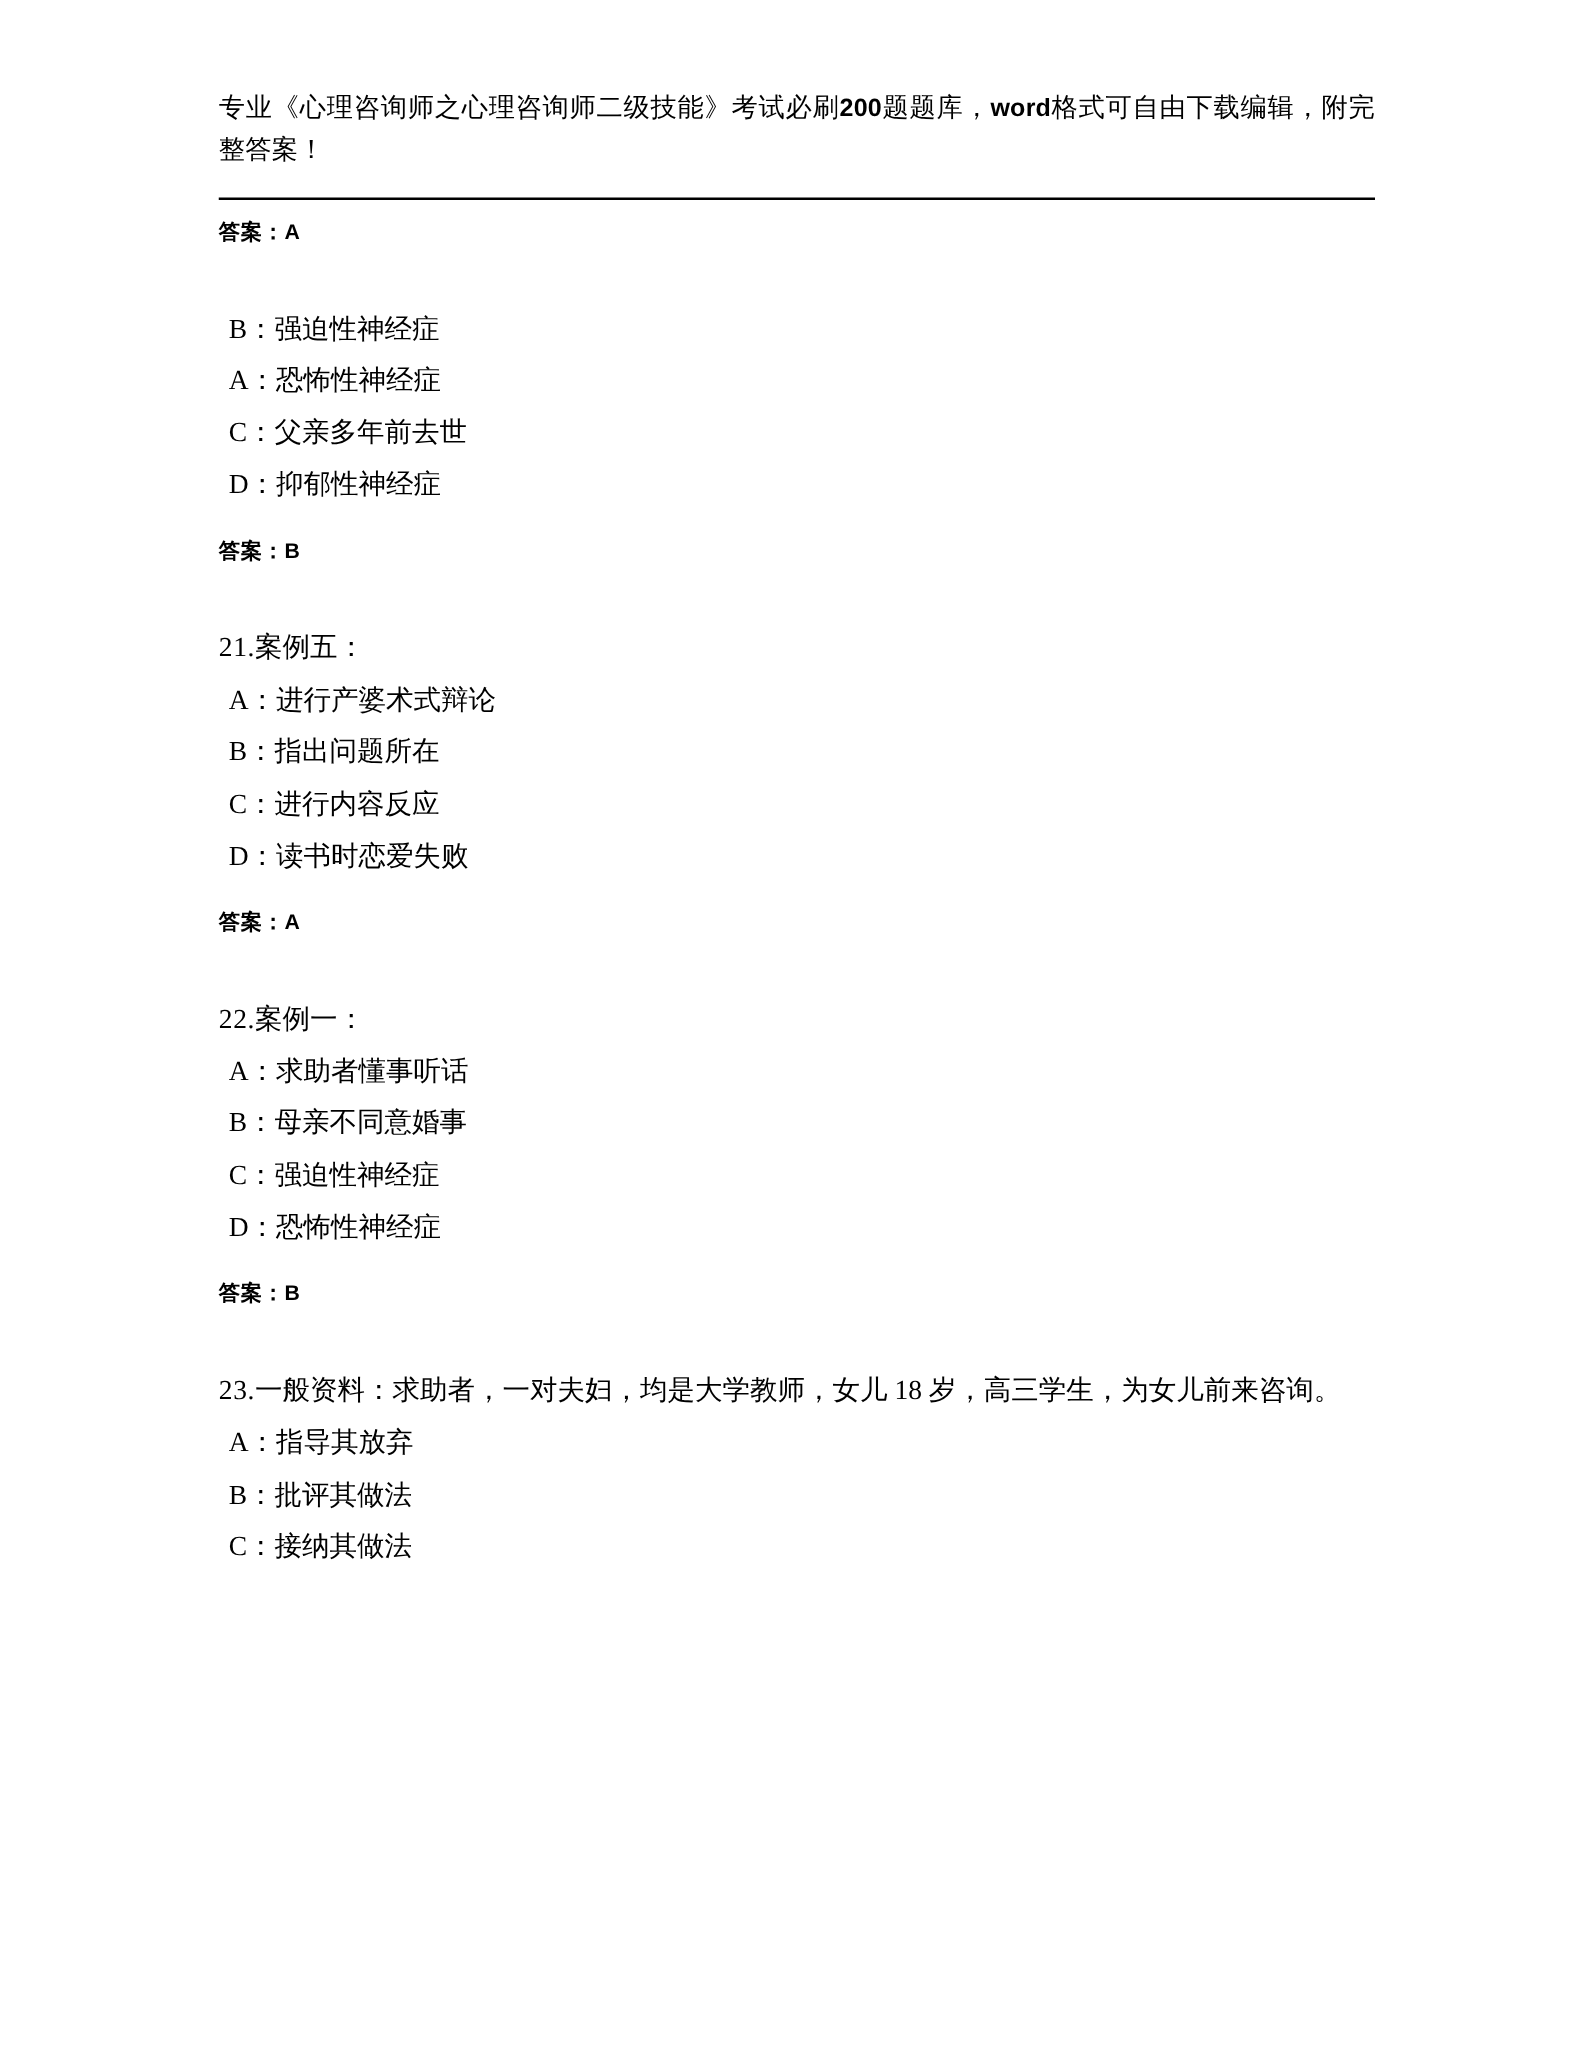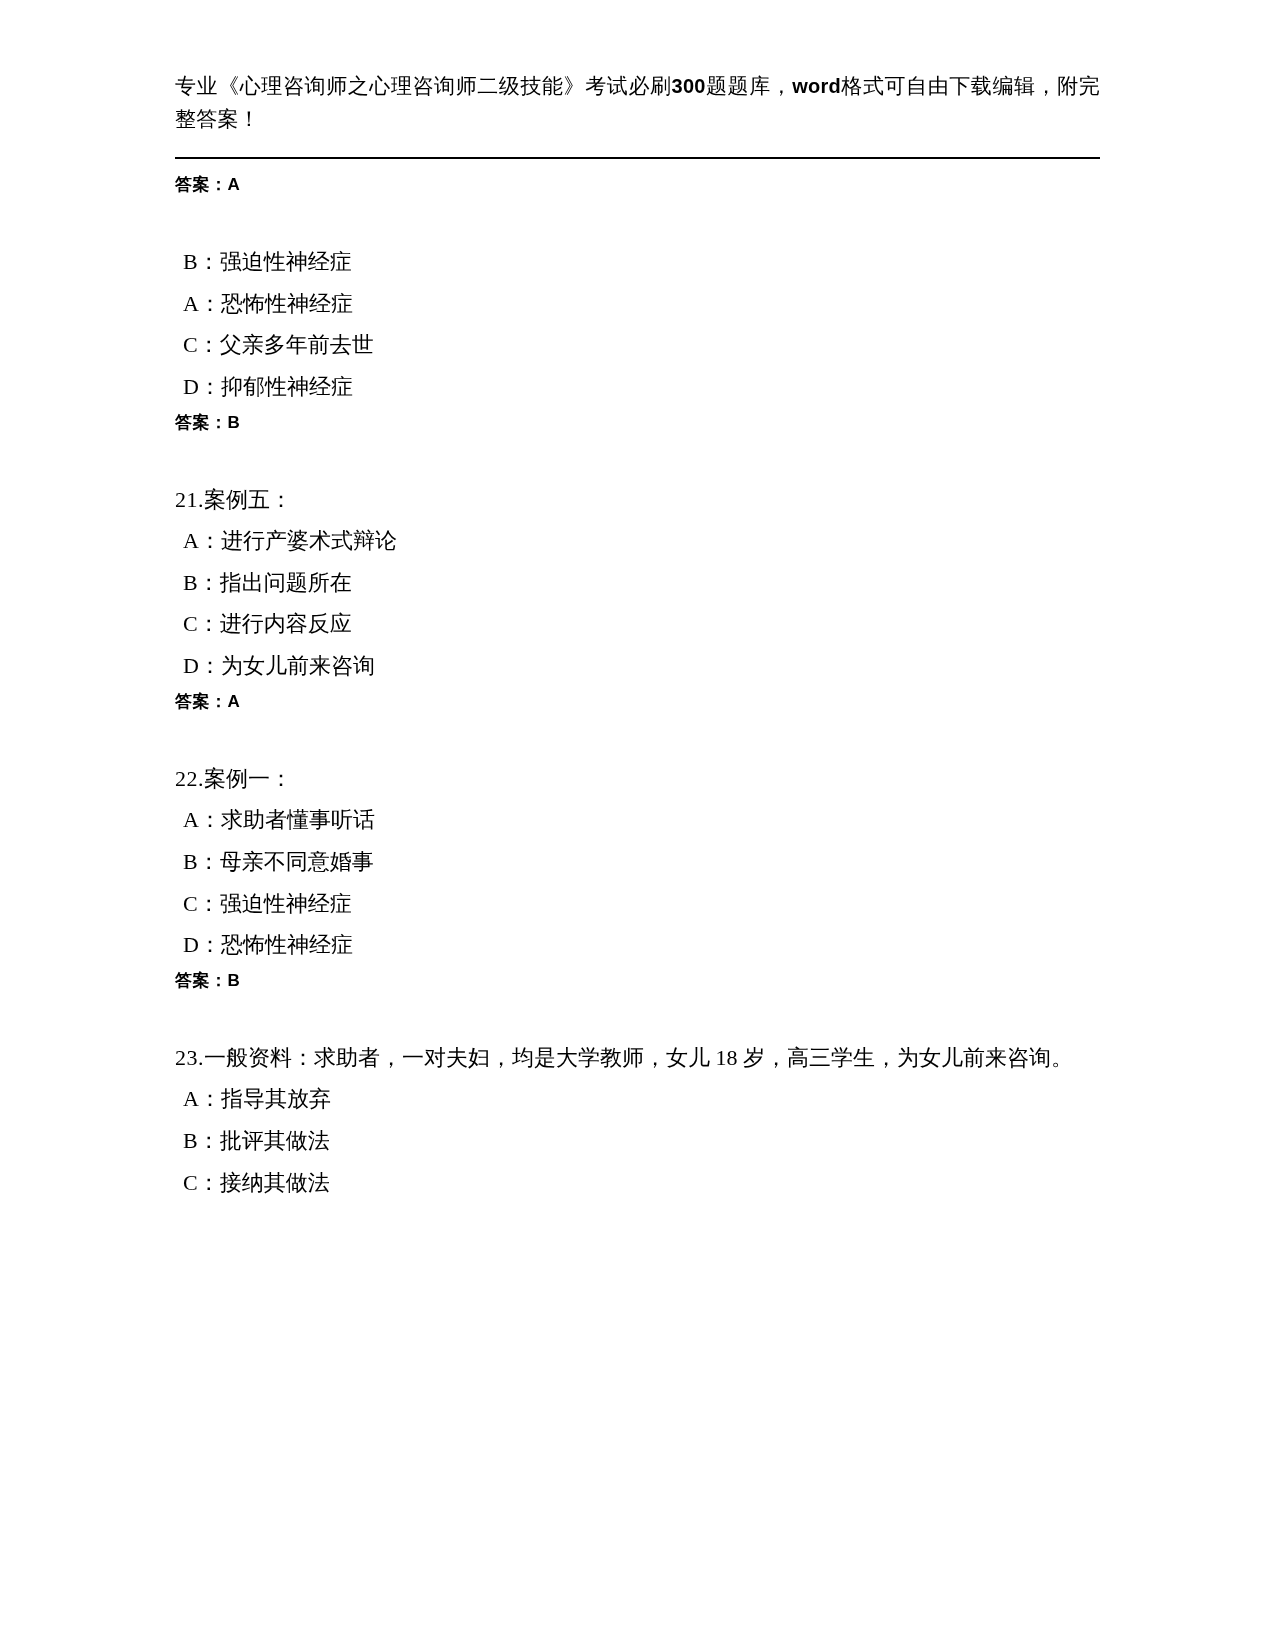--- a/index.html
+++ b/index.html
@@ -65,30 +65,30 @@
     font-size: 22px;
     line-height: 1.62;
     margin: 6px 0 0 8px;
     white-space: nowrap;
   }
   .opt .opt-key {
     display: inline-block;
     min-width: 34px;
   }
   .qblock .answer-line {
-    margin-top: 6px;
+    margin-top: 24px;
   }
 </style>
 </head>
 <body>
 
 <div class="page">
 
   <div class="doc-header">
-    <span>专业《心理咨询师之心理咨询师二级技能》考试必刷</span><span class="bold-num">300</span><span>题题库，</span><span class="bold-num">word</span><span>格式可自由下载编辑，附完整答案！</span>
+    <span>专业《心理咨询师之心理咨询师二级技能》考试必刷</span><span class="bold-num">200</span><span>题题库，</span><span class="bold-num">word</span><span>格式可自由下载编辑，附完整答案！</span>
   </div>
 
   <hr class="rule">
 
   <div class="answer-line">
     <span>答案：</span><span class="ans-val">A</span>
   </div>
 
   <div class="qblock">
     <div class="opt"><span class="opt-key">B：</span><span>强迫性神经症</span></div>
@@ -100,21 +100,21 @@
     </div>
   </div>
 
   <div class="qblock">
     <div class="qstem">
       <span class="qnum">21.</span><span>案例五：</span>
     </div>
     <div class="opt"><span class="opt-key">A：</span><span>进行产婆术式辩论</span></div>
     <div class="opt"><span class="opt-key">B：</span><span>指出问题所在</span></div>
     <div class="opt"><span class="opt-key">C：</span><span>进行内容反应</span></div>
-    <div class="opt"><span class="opt-key">D：</span><span>为女儿前来咨询</span></div>
+    <div class="opt"><span class="opt-key">D：</span><span>读书时恋爱失败</span></div>
     <div class="answer-line">
       <span>答案：</span><span class="ans-val">A</span>
     </div>
   </div>
 
   <div class="qblock">
     <div class="qstem">
       <span class="qnum">22.</span><span>案例一：</span>
     </div>
     <div class="opt"><span class="opt-key">A：</span><span>求助者懂事听话</span></div>

